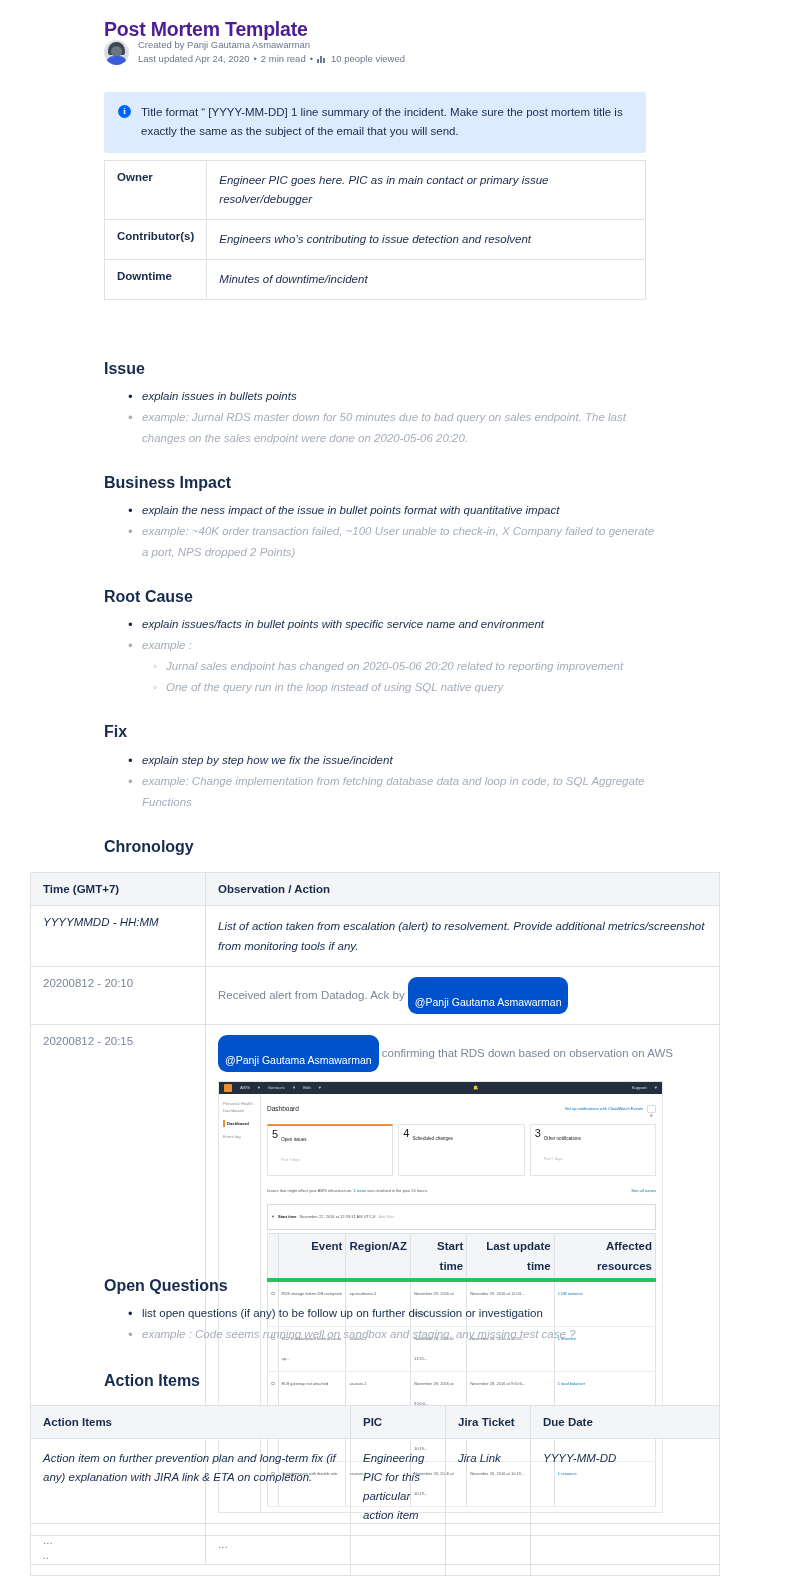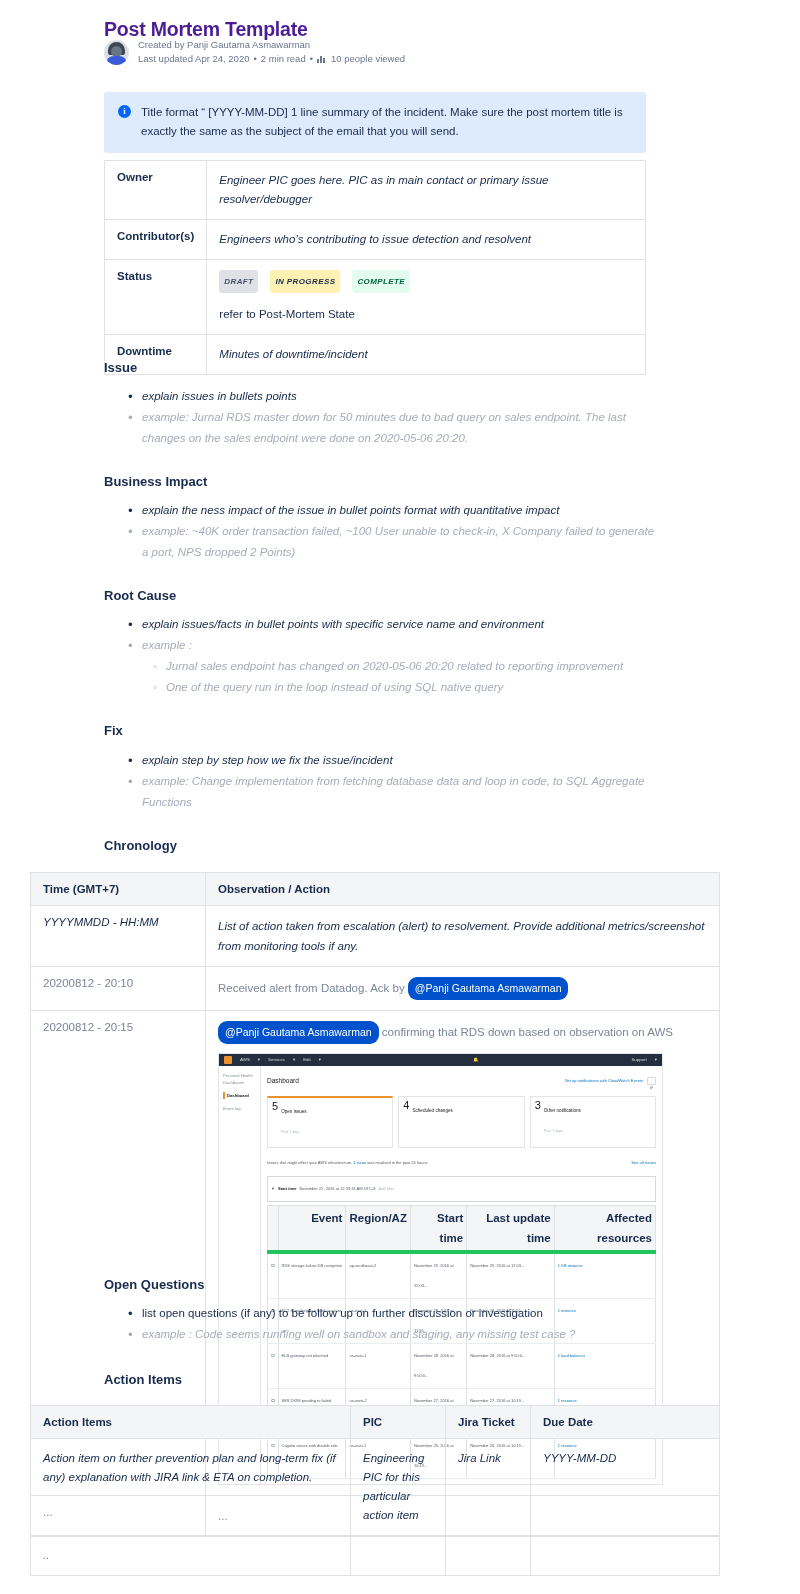--- a/index.html
+++ b/index.html
@@ -58,42 +58,42 @@
   .owner-table td.k { width: 100px; font-weight: 700; color:#172b4d; }
   .owner-table td.v { color:#172b4d; font-style: italic; line-height: 19px; }
   .badges { display:flex; align-items:center; gap: 12px; margin-bottom: 12px; }
   .badge { font-size: 8px; font-weight: 700; letter-spacing: .4px; padding: 2px 5px; border-radius: 3px; }
   .badge.draft { background:#dfe1e6; color:#42526e; }
   .badge.progress { background:#fff0b3; color:#172b4d; }
   .badge.complete { background:#e3fcef; color:#006644; }
   .refer { font-style: normal; font-size: 11.5px; color:#172b4d; }
 
   
-  .section-h { position:absolute; left:104px; font-size:13px; font-weight:700; color:#172b4d; }
+  .section-h { position:absolute; left:104px; font-size:16px; font-weight:700; color:#172b4d; }
   ul.bl { position:absolute; margin:0; padding:0 0 0 18px; list-style:none; }
   ul.bl li { font-size:11.5px; line-height:21px; font-style:italic; position:relative; padding-left:2px; }
   ul.bl li::before { content:"•"; position:absolute; left:-12px; top:0; color:#172b4d; font-size:13px; }
   ul.bl li.muted, ul.bl li.muted::before { color:#a5adba; }
   ul.sub { margin:0; padding:0 0 0 22px; list-style:none; }
   ul.sub li { font-size:11.5px; line-height:21px; font-style:italic; color:#a5adba; position:relative; }
   ul.sub li::before { content:"◦"; position:absolute; left:-13px; top:0; color:#a5adba; font-size:12px; }
 
   
   .chrono {
     position:absolute; left:30px; top:872px; width:690px;
     border-collapse: collapse; font-size:11.5px;
   }
   .chrono th, .chrono td { border:1px solid #dfe1e6; vertical-align: top; padding: 10px 12px; text-align:left;margin-top:24px; }
   .chrono thead th { background:#f4f5f7; font-weight:700; font-size:11.5px; color:#172b4d; }
   .chrono col.c1 { width: 175px; }
   .chrono td.time { font-style: italic; color:#172b4d; }
   .chrono td.time.grey { font-style: normal; color:#7a869a; }
   .chrono td.obs { font-style: italic; color:#172b4d; line-height:20px; }
   .chrono td.obs.grey { font-style: normal; color:#7a869a; line-height:20px; }
-  .mention { display:inline-block; background:#0052cc; color:#fff; border-radius:9px; padding:1px 7px 2px;
+  .mention { display:inline-block; background:#0052cc; color:#fff; border-radius:9px; padding:15px 7px 2px;
     font-size:10.5px; font-style:normal; vertical-align:middle; }
 
   
   .aws-shot { margin-top:9px; width:445px; border:1px solid #e3e5e8; background:#fff; }
   .aws-nav { height:12px; background:#232f3e; display:flex; align-items:center; padding:0 5px; gap:8px; }
   .aws-logo { width:8px; height:8px; background:#ec912d; border-radius:1px; }
   .aws-nav span { color:#d5dbdb; font-size:4.4px; }
   .aws-nav .spacer { flex:1; }
   .bell { color:#d5dbdb; font-size:5px; }
   .aws-body { display:flex; min-height:120px; }
@@ -165,31 +165,20 @@
 
   <table class="owner-table">
     <tbody>
       <tr>
         <td class="k">Owner</td>
         <td class="v">Engineer PIC goes here. PIC as in main contact or primary issue resolver/debugger</td>
       </tr>
       <tr>
         <td class="k">Contributor(s)</td>
         <td class="v">Engineers who’s contributing to issue detection and resolvent</td>
-      </tr>
-      <tr>
-        <td class="k">Status</td>
-        <td class="v">
-          <div class="badges">
-            <span class="badge draft">DRAFT</span>
-            <span class="badge progress">IN PROGRESS</span>
-            <span class="badge complete">COMPLETE</span>
-          </div>
-          <div class="refer">refer to Post-Mortem State</div>
-        </td>
       </tr>
       <tr>
         <td class="k">Downtime</td>
         <td class="v">Minutes of downtime/incident</td>
       </tr>
     </tbody>
   </table>
 
   <div class="section-h" style="top:360px">Issue</div>
   <ul class="bl" style="left:122px; top:386px; width:540px">

